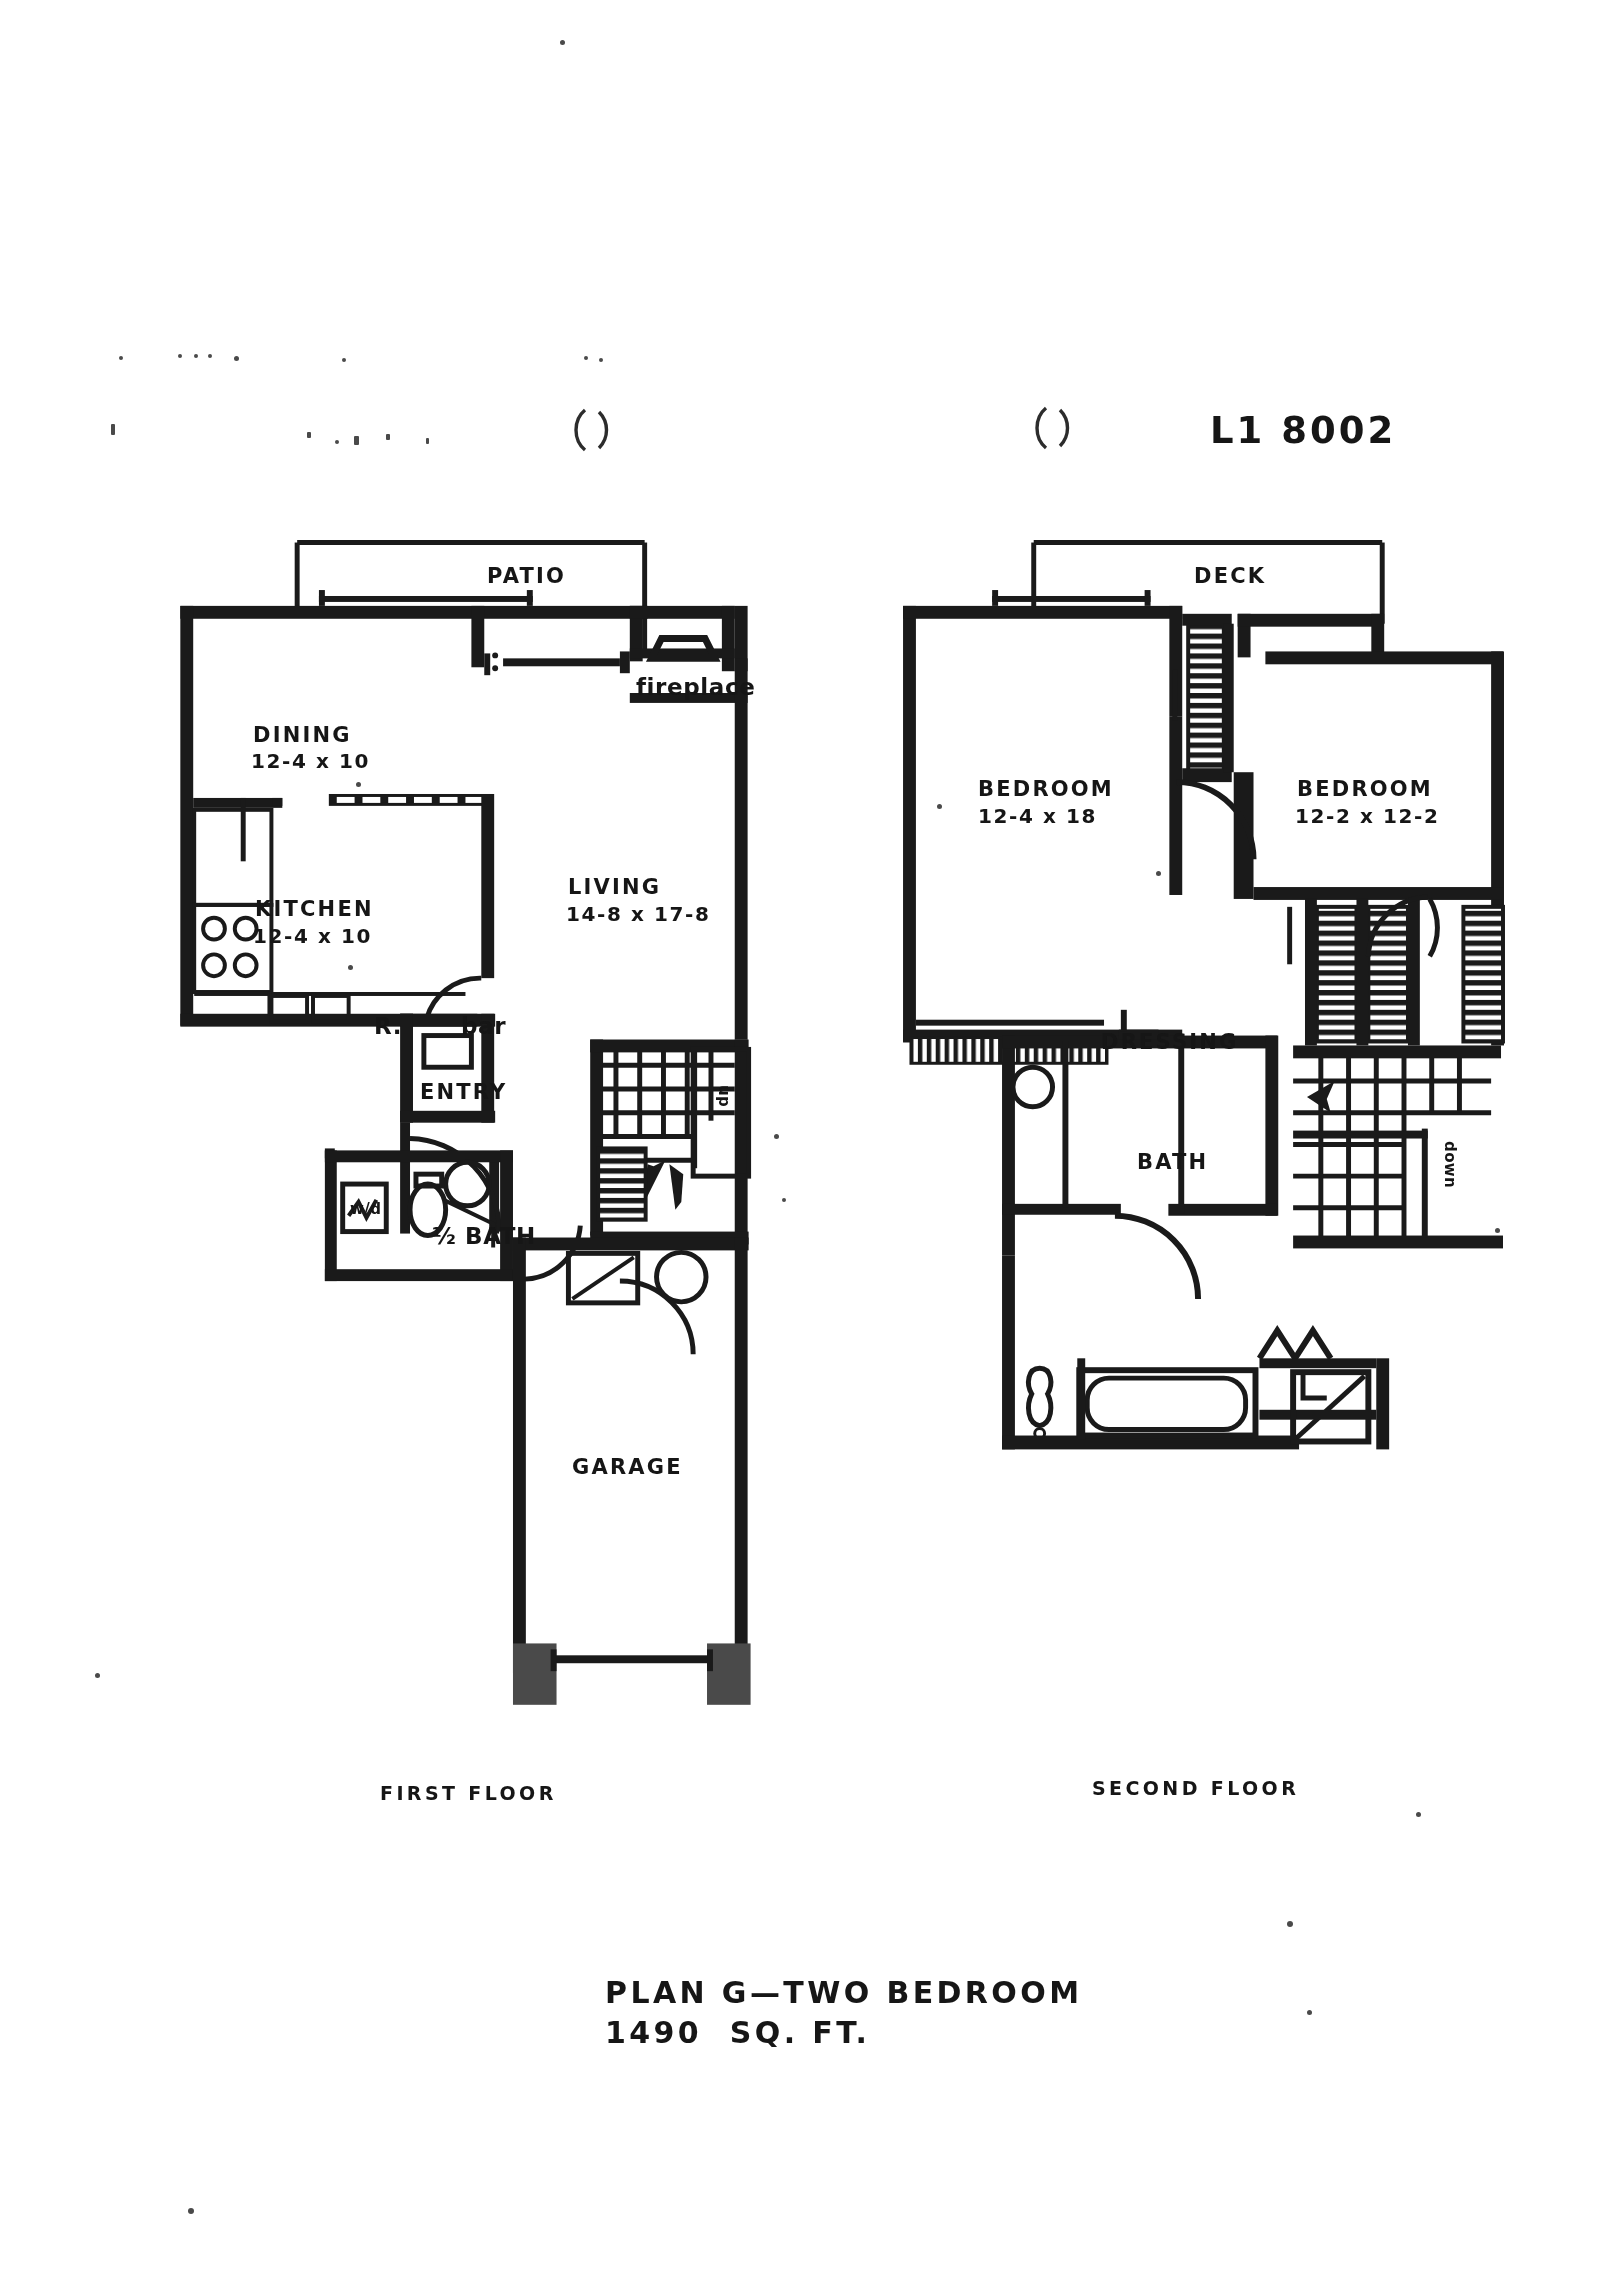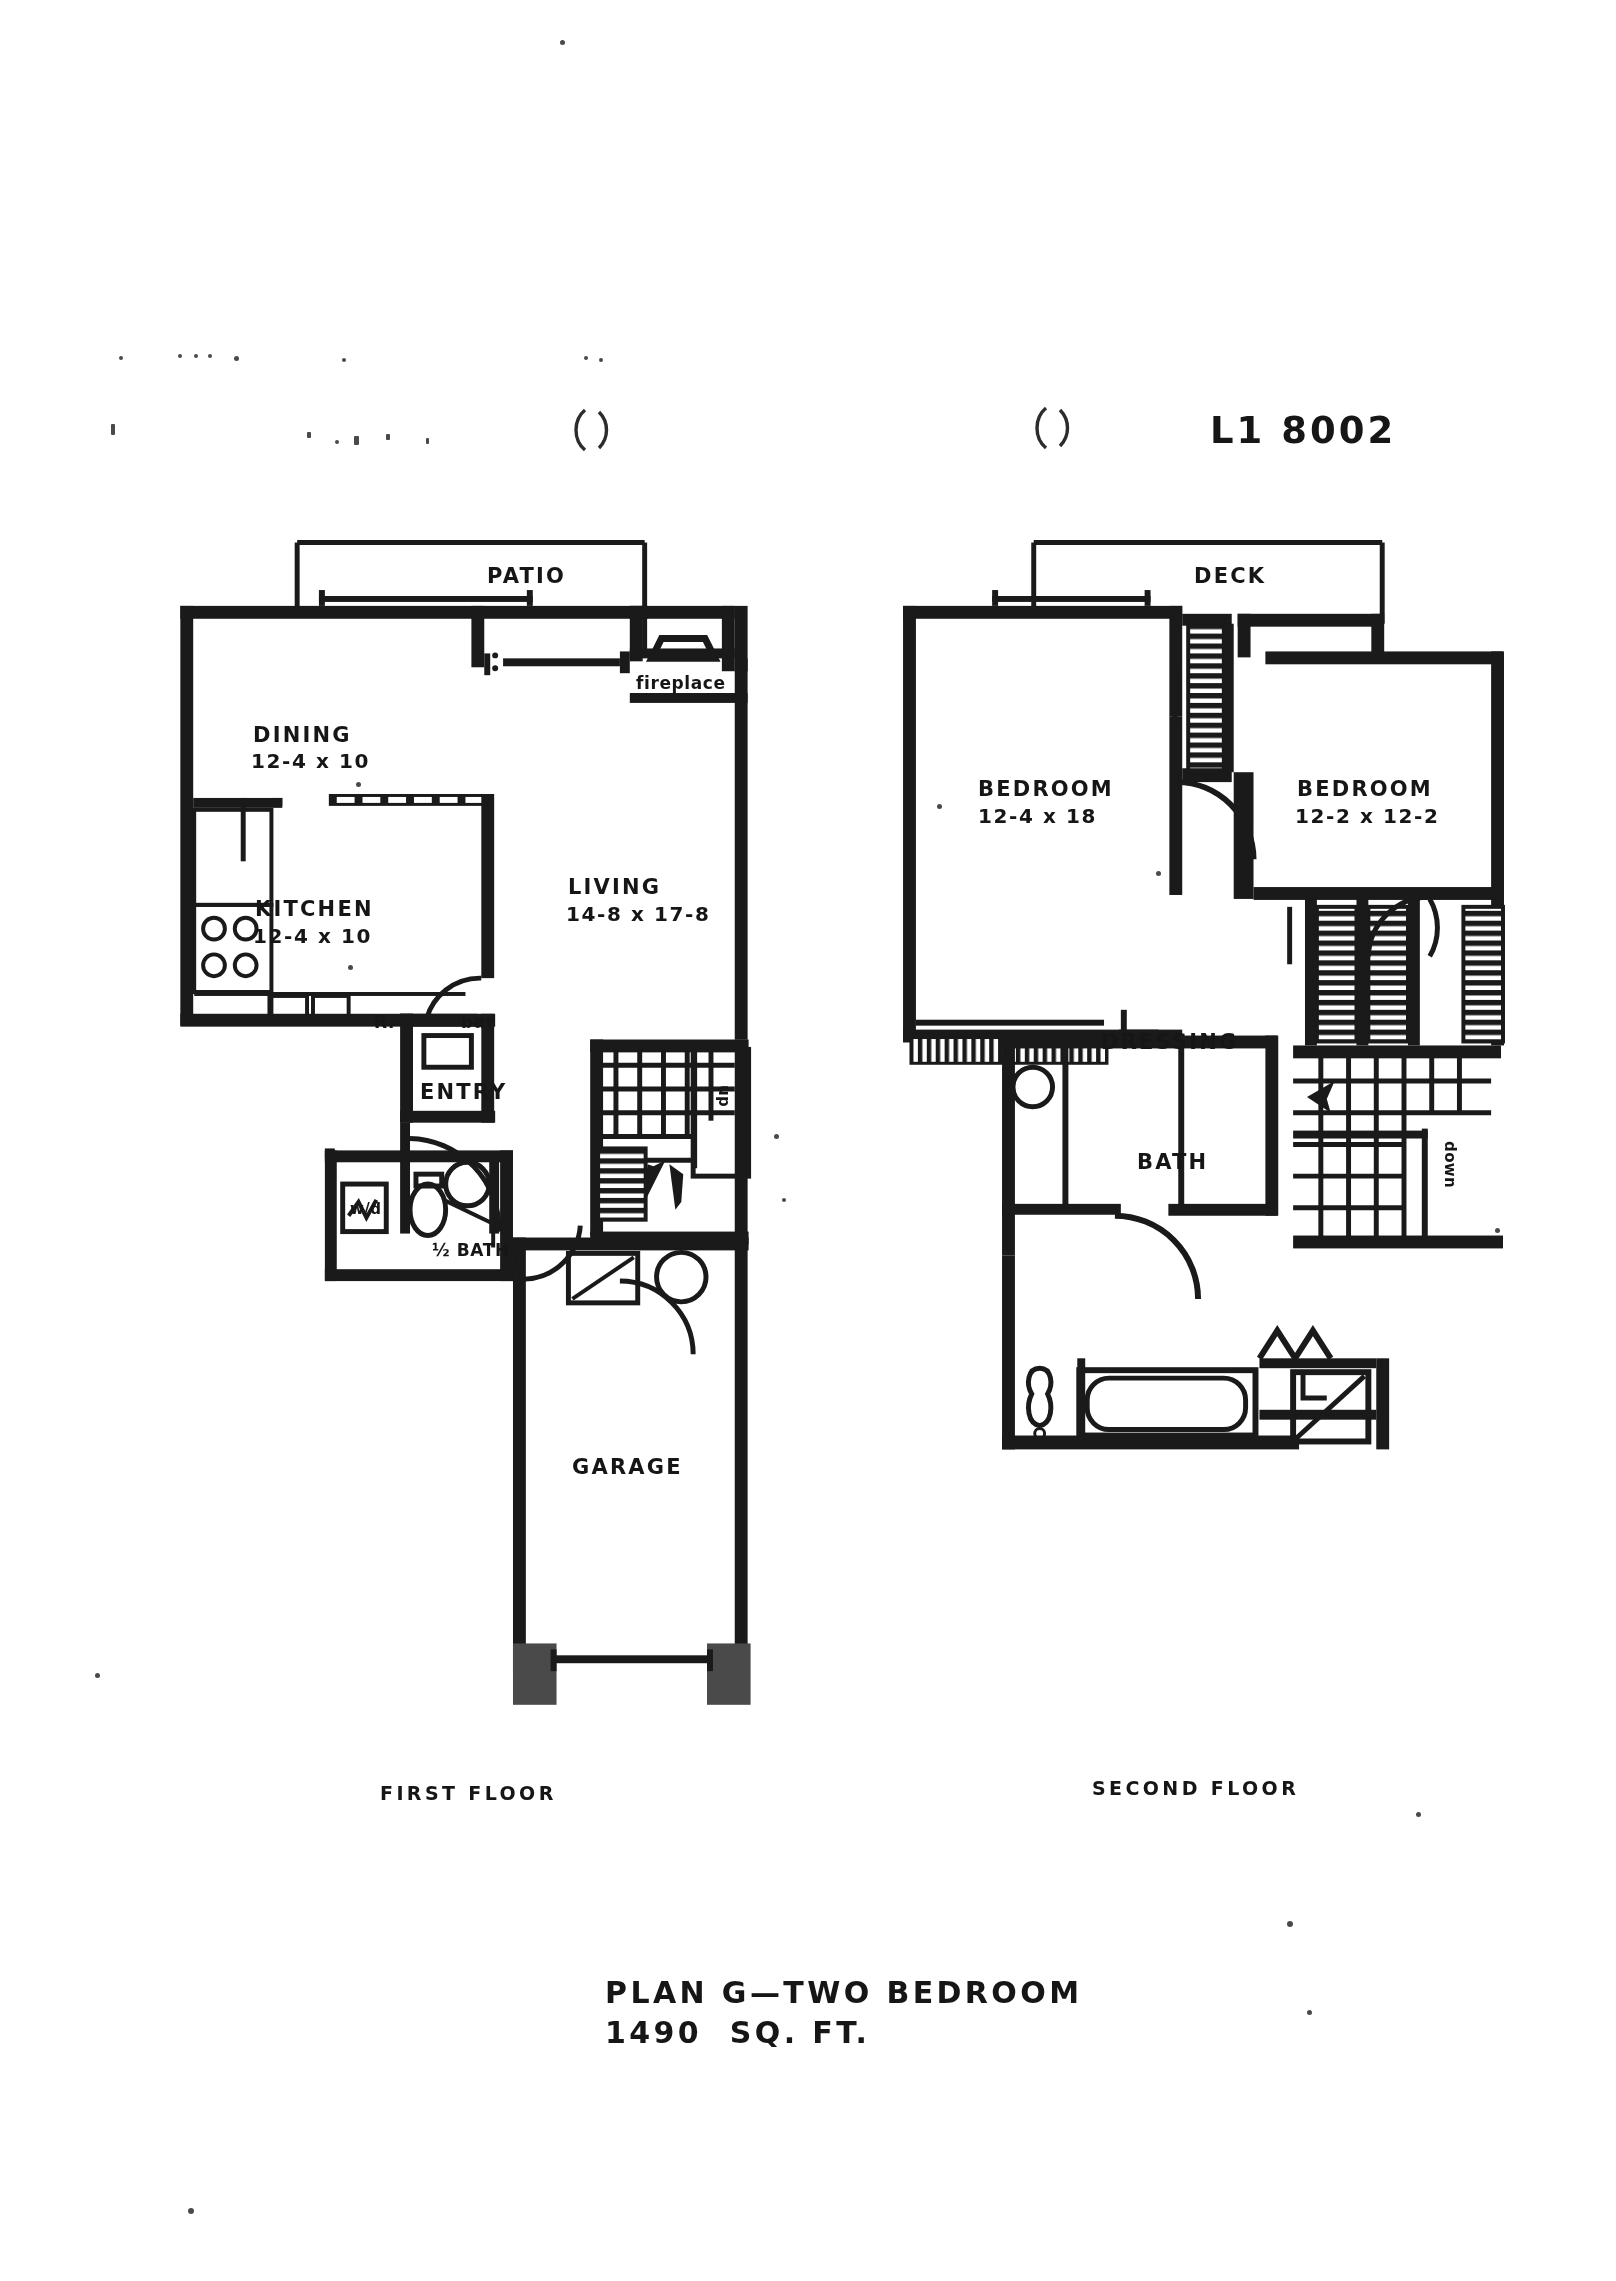--- a/index.html
+++ b/index.html
@@ -25,21 +25,21 @@
     position: absolute;
     font-family: "DejaVu Sans", sans-serif;
     font-weight: bold;
     color: #161616;
     white-space: pre;
     letter-spacing: 1.5px;
     line-height: 1.22;
   }
   .lbl.room { font-size: 21px; letter-spacing: 2.2px; }
   .lbl.dim  { font-size: 20px; letter-spacing: 1.6px; }
-  .lbl.small{ font-size: 17px; letter-spacing: 0.6px; font-weight: bold;}
+  .lbl.small{ font-size: 23px; letter-spacing: 0.6px; font-weight: bold;}
   .lbl.tiny { font-size: 15px; letter-spacing: 0.4px; }
   .lbl.caption { font-size: 19px; letter-spacing: 3.4px; }
   .lbl.title { font-size: 30px; letter-spacing: 3.4px; }
   .lbl.stamp { font-size: 37px; letter-spacing: 3px; font-weight: bold; }
   .rot { transform-origin: 0 0; }
   svg { display:block; }
   .speck { position:absolute; background:#4a4a4a; border-radius:50%; }
 </style>
 </head>
 <body>
@@ -402,21 +402,21 @@
   <div class="lbl room" style="left:568px;top:875px;">LIVING</div>
   <div class="lbl dim" style="left:566px;top:902px;">14-8 x 17-8</div>
 
   <div class="lbl room" style="left:420px;top:1080px;">ENTRY</div>
 
   <div class="lbl room" style="left:572px;top:1455px;">GARAGE</div>
 
   <div class="lbl small" style="left:636px;top:673px;">fireplace</div>
   <div class="lbl small" style="left:374px;top:1012px;">R.</div>
   <div class="lbl small" style="left:461px;top:1012px;">bar</div>
-  <div class="lbl small" style="left:432px;top:1222px;margin-top:18px;">½ BATH</div>
+  <div class="lbl small" style="left:432px;top:1222px;">½ BATH</div>
   <div class="lbl tiny" style="left:350px;top:1200px;">w/d</div>
   <div class="lbl tiny rot" style="left:733px;top:1085px;transform:rotate(90deg);">up</div>
 
   <div class="lbl room" style="left:1194px;top:564px;">DECK</div>
 
   <div class="lbl room" style="left:978px;top:777px;">BEDROOM</div>
   <div class="lbl dim" style="left:978px;top:804px;">12-4 x 18</div>
 
   <div class="lbl room" style="left:1297px;top:777px;">BEDROOM</div>
   <div class="lbl dim" style="left:1295px;top:804px;">12-2 x 12-2</div>

